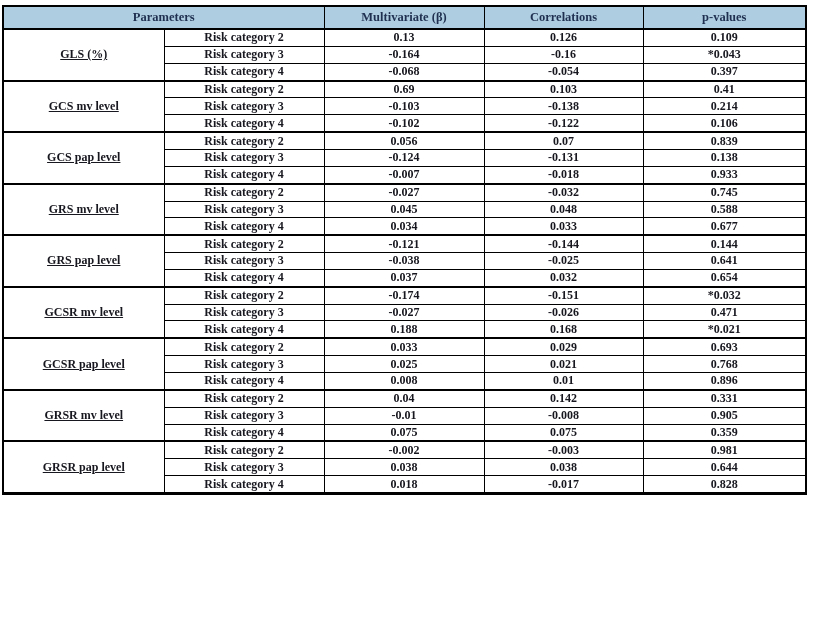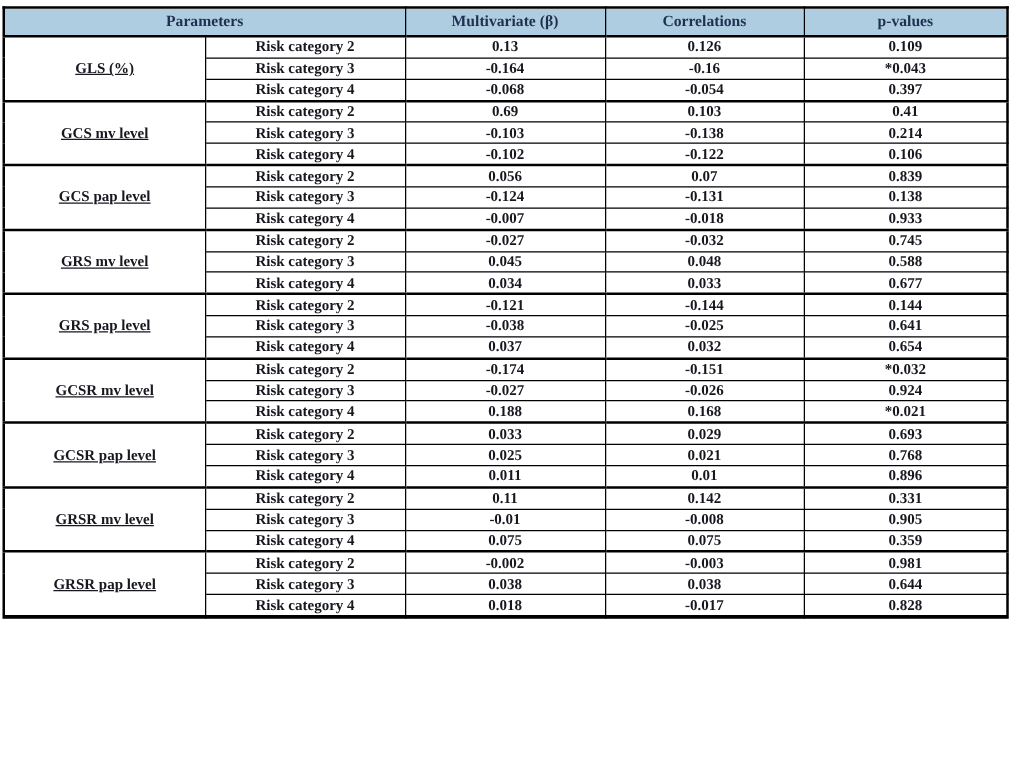--- a/index.html
+++ b/index.html
@@ -185,21 +185,21 @@
           <td rowspan="3" class="param-cell">GCSR mv level</td>
           <td>Risk category 2</td>
           <td>-0.174</td>
           <td>-0.151</td>
           <td>*0.032</td>
         </tr>
         <tr>
           <td>Risk category 3</td>
           <td>-0.027</td>
           <td>-0.026</td>
-          <td>0.924</td>
+          <td>0.471</td>
         </tr>
         <tr>
           <td>Risk category 4</td>
           <td>0.188</td>
           <td>0.168</td>
           <td>*0.021</td>
         </tr>
         <tr class="group-start">
           <td rowspan="3" class="param-cell">GCSR pap level</td>
           <td>Risk category 2</td>
@@ -208,28 +208,28 @@
           <td>0.693</td>
         </tr>
         <tr>
           <td>Risk category 3</td>
           <td>0.025</td>
           <td>0.021</td>
           <td>0.768</td>
         </tr>
         <tr>
           <td>Risk category 4</td>
-          <td>0.011</td>
+          <td>0.008</td>
           <td>0.01</td>
           <td>0.896</td>
         </tr>
         <tr class="group-start">
           <td rowspan="3" class="param-cell">GRSR mv level</td>
           <td>Risk category 2</td>
-          <td>0.11</td>
+          <td>0.04</td>
           <td>0.142</td>
           <td>0.331</td>
         </tr>
         <tr>
           <td>Risk category 3</td>
           <td>-0.01</td>
           <td>-0.008</td>
           <td>0.905</td>
         </tr>
         <tr>

